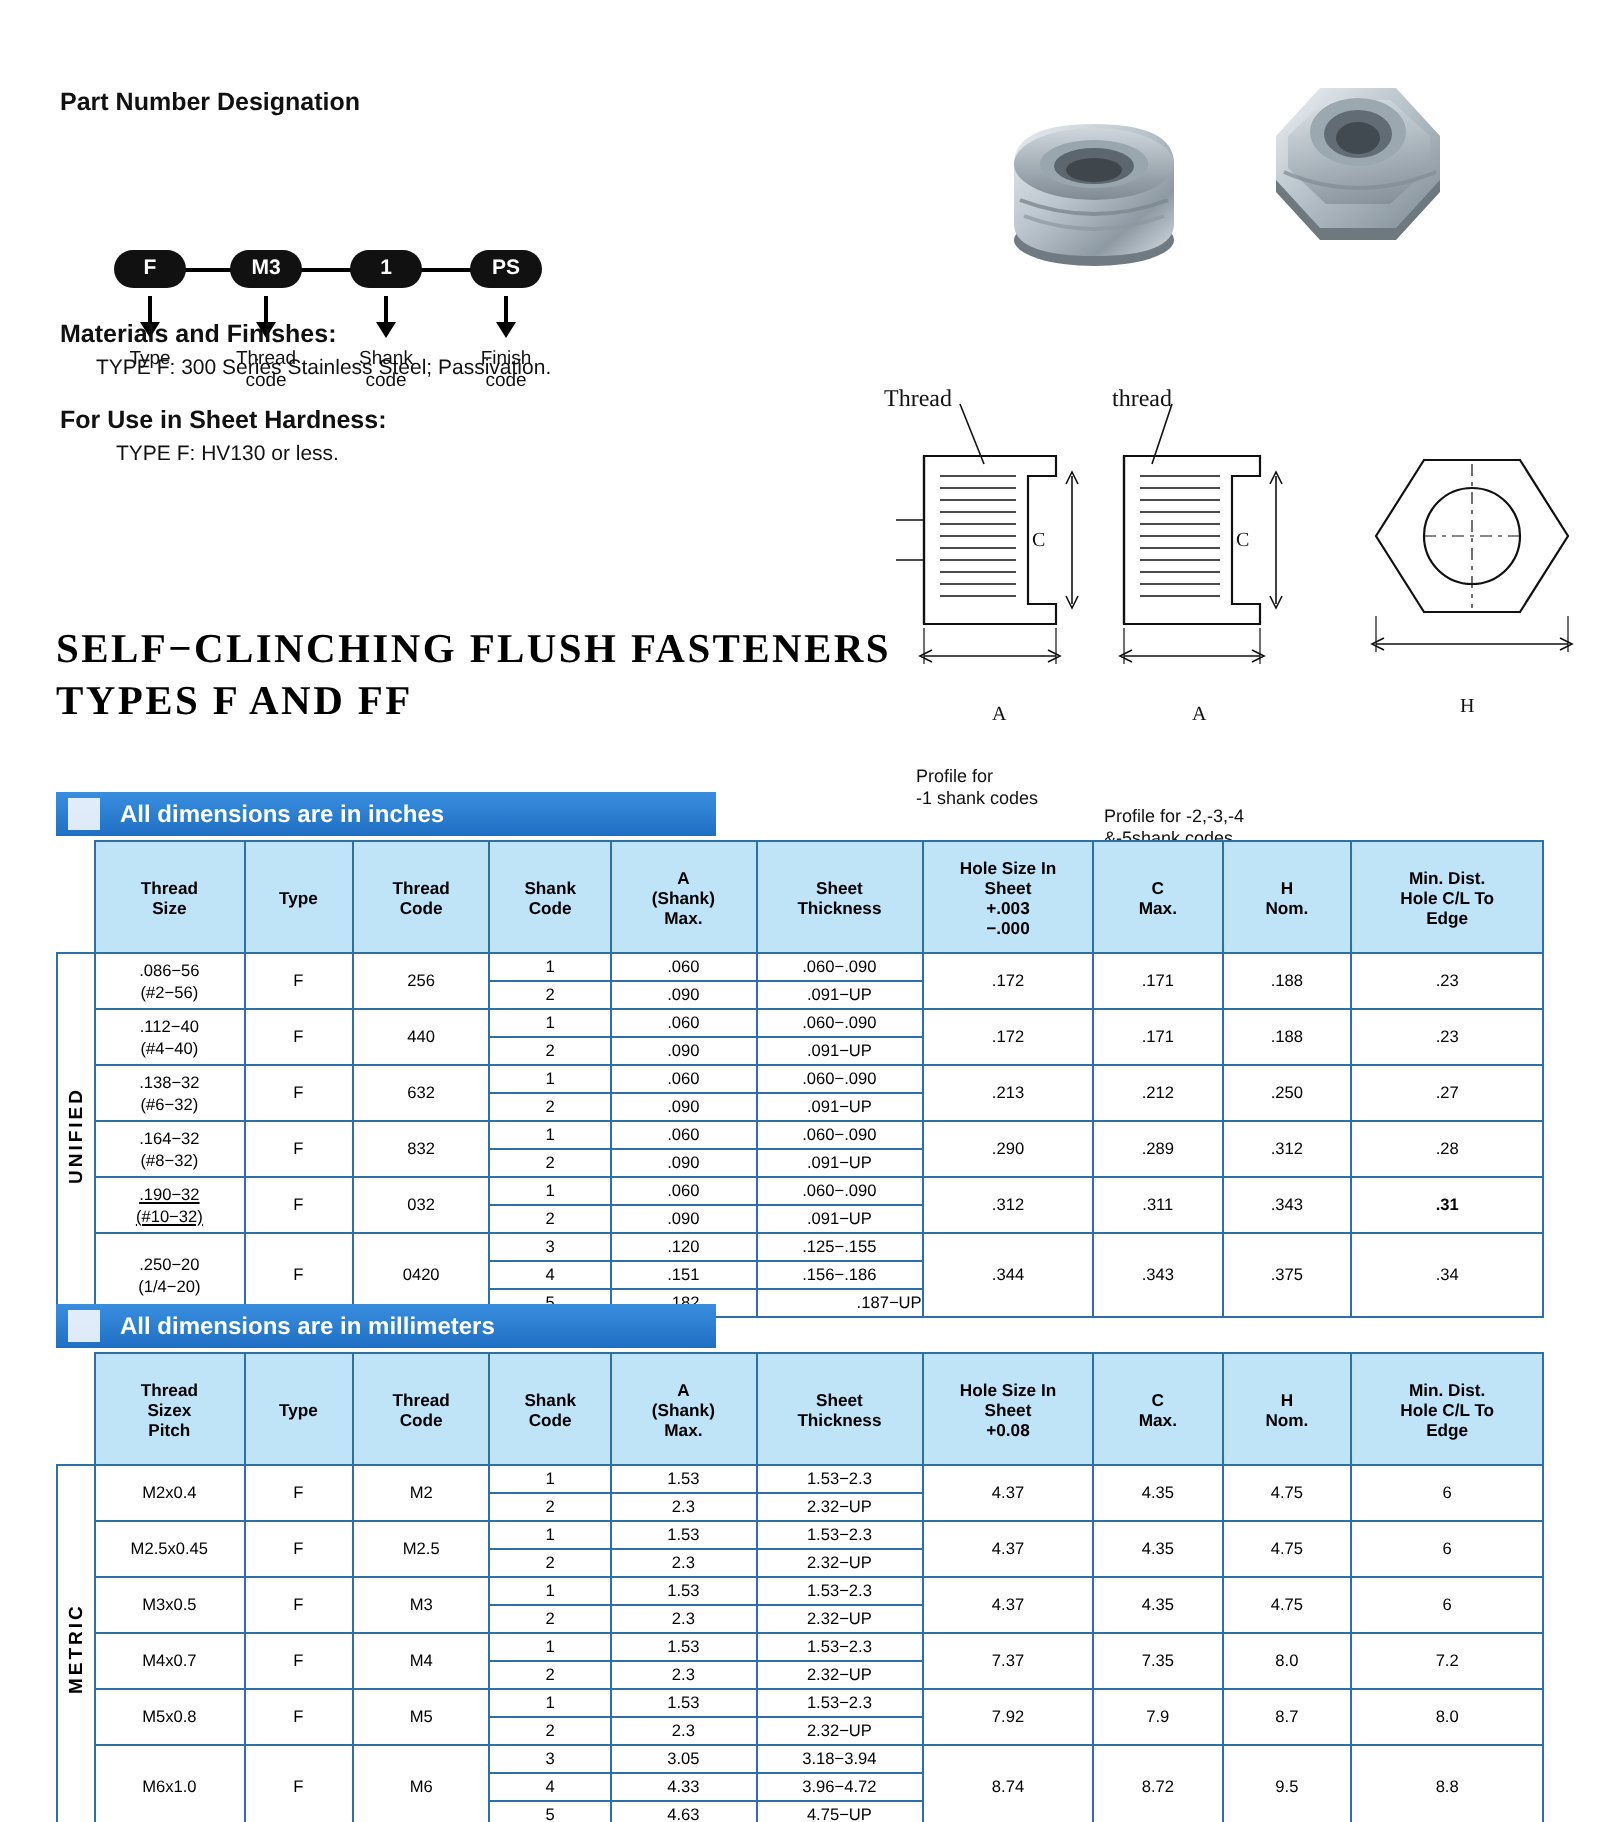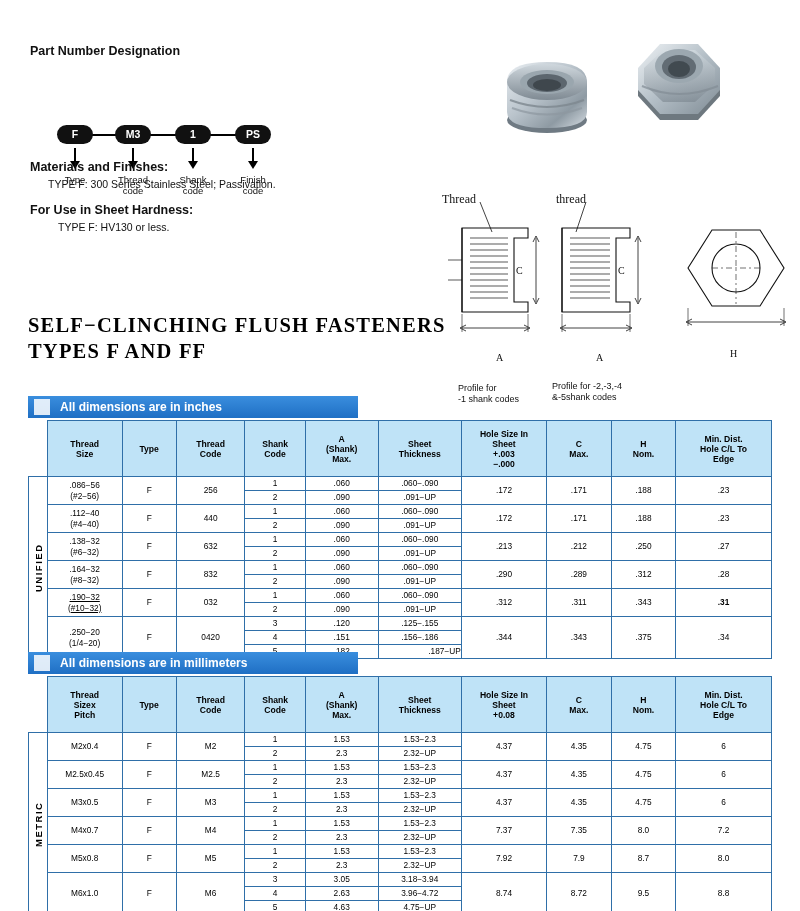--- a/index.html
+++ b/index.html
@@ -62,21 +62,21 @@
   }
 
   
   .photo { position:absolute; }
   .photo svg { display:block; }
 
   
   .drawings { position:absolute; left:440px; top:190px; width:350px; height:200px; }
   .draw-cap { position:absolute; font-size:9px; line-height:11px; color:#111; }
   .cap1 { left:458px; top:383px; width:92px; }
-  .cap2 { left:552px; top:381px; width:110px; }
+  .cap2 { left:552px; top:403px; width:110px; }
   .draw-lbl { position:absolute; font-family:"Liberation Serif", serif; font-size:12px; color:#111; }
 
   
   .banner { position:absolute; height:22px;padding-left:16px; }
   .banner .bar {
     position:absolute; left:0; top:0; height:22px;
     background:#2b7fd4;
     background:linear-gradient(#3a8ede,#1f6fc4);
   }
   .banner .tick {
@@ -574,21 +574,21 @@
         <td style="white-space: pre-line;">3</td>
         <td style="white-space: pre-line;">3.05</td>
         <td style="white-space: pre-line;">3.18−3.94</td>
         <td rowspan="3" style="white-space: pre-line;">8.74</td>
         <td rowspan="3" style="white-space: pre-line;">8.72</td>
         <td rowspan="3" style="white-space: pre-line;">9.5</td>
         <td rowspan="3" style="white-space: pre-line;">8.8</td>
       </tr>
       <tr>
         <td style="white-space: pre-line;">4</td>
-        <td style="white-space: pre-line;">2.63</td>
+        <td style="white-space: pre-line;">4.33</td>
         <td style="white-space: pre-line;">3.96−4.72</td>
       </tr>
       <tr>
         <td style="white-space: pre-line;">5</td>
         <td style="white-space: pre-line;">4.63</td>
         <td style="white-space: pre-line;">4.75−UP</td>
       </tr>
     </tbody>
 </table>
 

